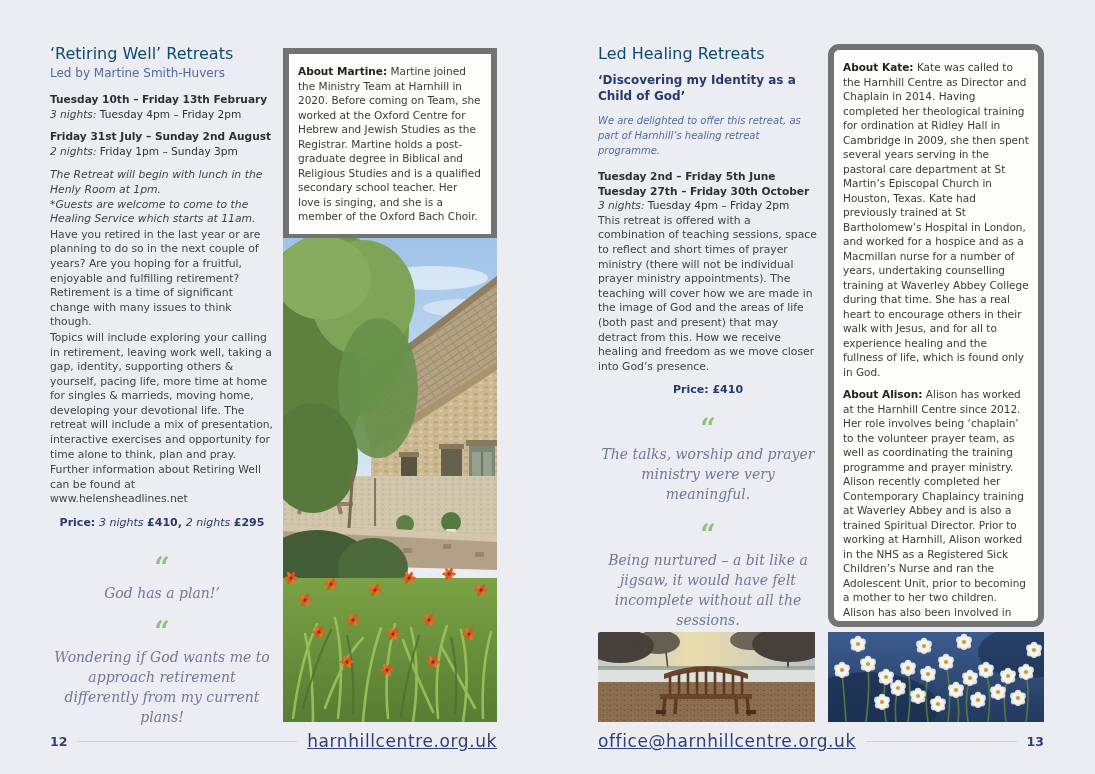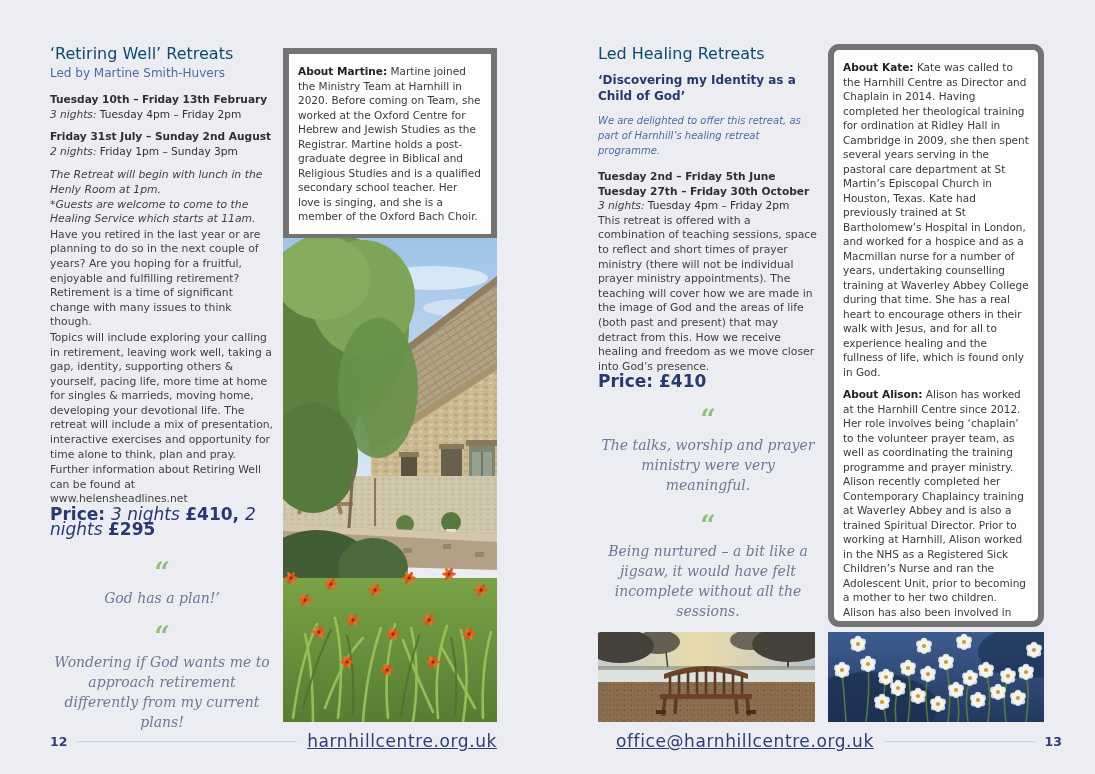--- a/index.html
+++ b/index.html
@@ -14,21 +14,21 @@
   .col { position:absolute; font-size:10.8px; line-height:14.6px; }
   h1.page-title { font-size:16px; line-height:19px; font-weight:normal; color:#0c4a6e; }
   .led-by { font-size:12px; line-height:15px; color:#4c6aa3; margin-top:3px; }
   .sched { margin-top:11px; }
   .sched .d1 { font-weight:bold; color:#2f2f2f; white-space:nowrap; font-size:10.6px; }
   .sched .d2 { font-size:10.6px; white-space:nowrap; }
   .sched .nights { font-style:italic; color:#3f3f3f; }
   .sched .times { font-weight:normal; color:#2f2f2f; }
   .note { font-style:italic; margin-top:10px; }
   .para { margin-top:1px; }
-  .price-line { font-weight:bold; color:#27396f; font-size:17px; }
+  .price-line { margin-top:9px; font-weight:bold; color:#27396f; font-size:11px;text-align:center; }
   .price-line .pn { font-style:italic; font-weight:normal; color:#27396f; }
   .quote-block { margin-top:26px; text-align:center; }
   .qmark { display:block; font-family:"DejaVu Serif","Liberation Serif",serif; font-weight:bold;
            font-size:27px; line-height:14px; color:#90c178; margin-bottom:8px; }
   .qtext { font-family:"DejaVu Serif","Liberation Serif",serif; font-style:italic;
            font-size:14px; line-height:20px; color:#6f7894; }
   .about-box { position:absolute; background:#fdfdfc; border:6px solid #737373;
                padding:10px 9px; font-size:10.5px; line-height:14.5px; color:#3a3a3a; }
   .about-box b { color:#222; }
   .about-box .ap + .ap { margin-top:8px; }
@@ -367,17 +367,17 @@
       <use href="#daisy" x="54" y="70"></use>
     </g>
   </svg>
 </div>
 
 <div class="footer" style="left:50px; width:447px;">
   <span class="pgnum">12</span>
   <span class="rule"></span>
   <span class="site">harnhillcentre.org.uk</span>
 </div>
-<div class="footer" style="left:616px; width:446px;align-items:center;">
+<div class="footer" style="left:598px; width:446px;align-items:center;">
   <span class="site">office@harnhillcentre.org.uk</span>
   <span class="rule"></span>
   <span class="pgnum">13</span>
 </div>
 
 </body></html>

